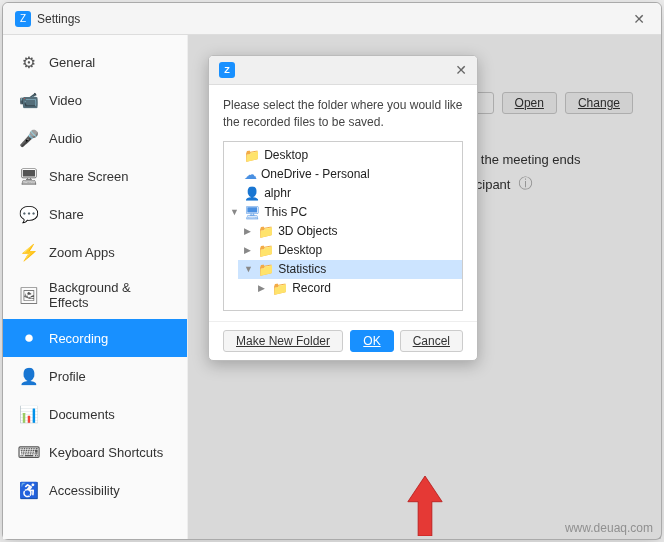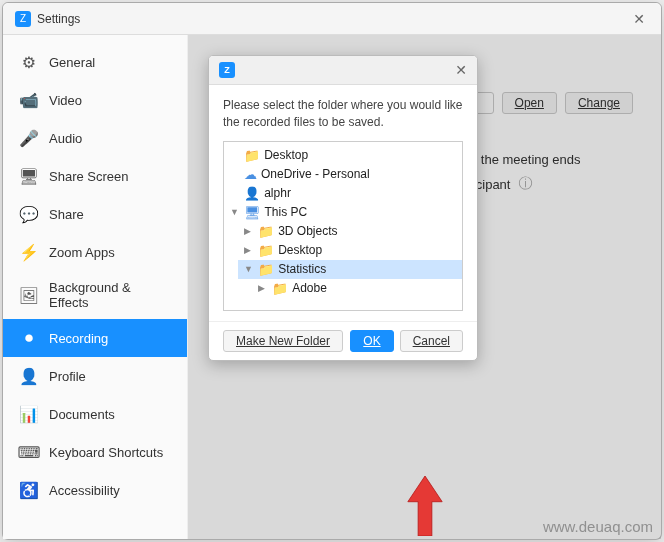--- a/index.html
+++ b/index.html
@@ -283,21 +283,21 @@
       pointer-events: none;
     }
     .arrow-svg {
       width: 60px;
       height: 60px;
     }
     .watermark {
       position: absolute;
       bottom: 4px;
       right: 8px;
-      font-size: 15px;
+      font-size: 12px;
       color: #aaa;
     }
   </style>
 </head>
 <body>
 
 <div class="window">
 
   <div class="titlebar">
     <div class="titlebar-title">
@@ -429,21 +429,21 @@
       <span>Desktop</span>
     </div>
                 <div class="tree-item indent1 selected">
       <span class="tree-chevron">▼</span>
       <span style="color:#f5a623; font-size:13px;">📁</span>
       <span>Statistics</span>
     </div>
                 <div class="tree-item indent2 ">
       <span class="tree-chevron">▶</span>
       <span style="color:#f5a623; font-size:13px;">📁</span>
-      <span>Adobe</span>
+      <span>Record</span>
     </div>
               </div>
           </div>
 
           <div class="dialog-footer">
             <button class="btn">Make New Folder</button>
             <div class="dialog-footer-right">
               <button class="btn primary">OK</button>
               <button class="btn">Cancel</button>
             </div>

